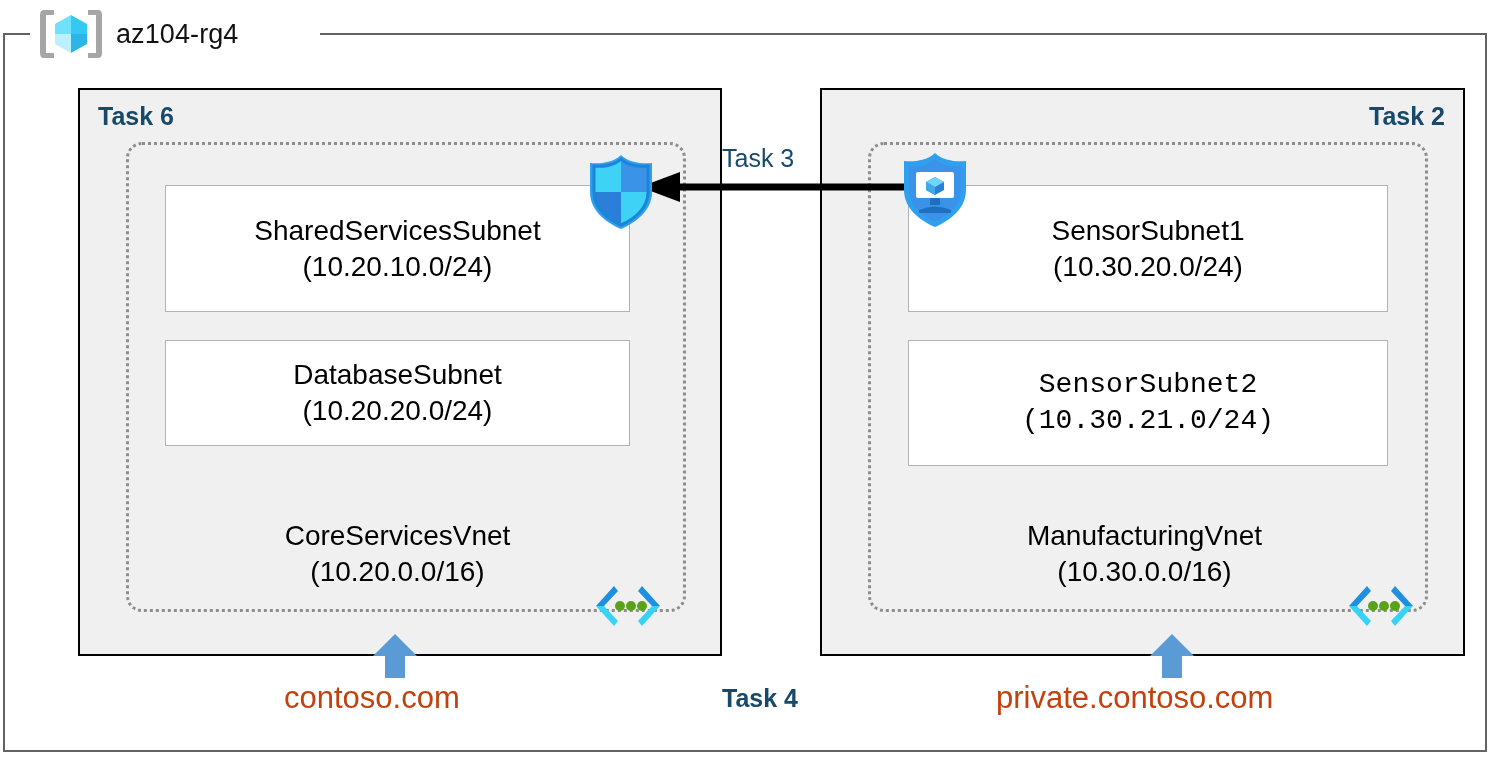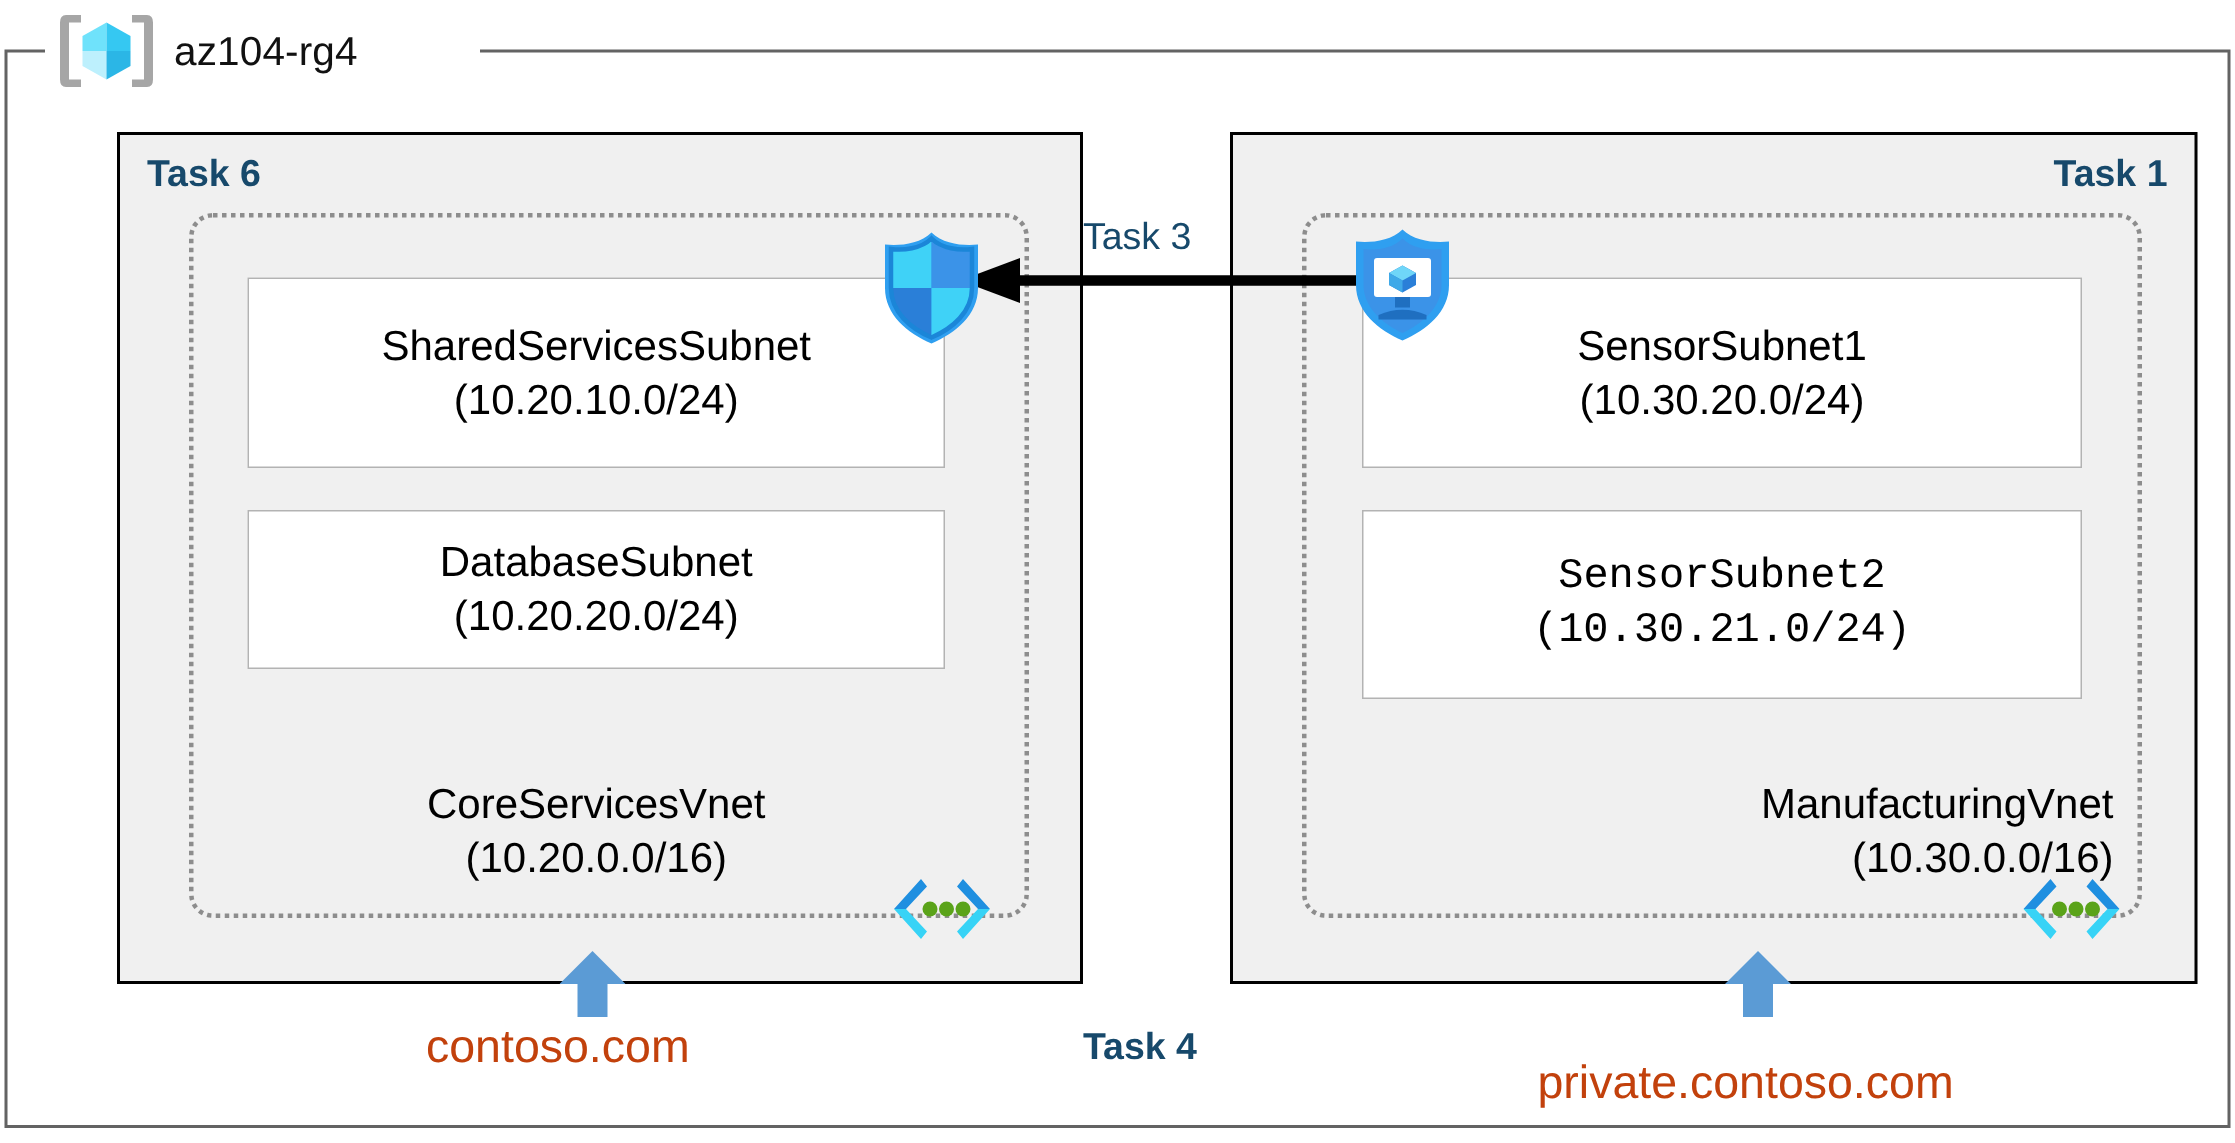--- a/index.html
+++ b/index.html
@@ -118,21 +118,21 @@
   
   .vnet-caption {
     position: absolute;
     text-align: center;
     line-height: 1.28;
     white-space: nowrap;
   }
   .vnet-caption .v-name { font-size: 28px; }
   .vnet-caption .v-cidr { font-size: 28px; }
   #caption-core { left: 190px; top: 518px; width: 415px; }
-  #caption-manu { left: 994px; top: 518px; width: 415px; text-align: right; }
+  #caption-manu { left: 937px; top: 518px; width: 415px; }
 
   
   .vnet-icon { position: absolute; width: 66px; height: 46px; }
   #vnet-icon-core { left: 595px; top: 583px; }
   #vnet-icon-manu { left: 1348px; top: 583px; }
 
   
   .shield-icon { position: absolute; width: 76px; height: 80px; }
   #icon-firewall { left: 583px; top: 152px; }
   #icon-nsg-vm   { left: 897px; top: 150px; }
@@ -160,21 +160,21 @@
   #dns-arrow-left  { left: 373px;  top: 634px; }
   #dns-arrow-right { left: 1150px; top: 634px; }
 
   .dns-label {
     position: absolute;
     font-size: 31px;
     color: #c2410c;
     white-space: nowrap;
   }
   #dns-label-left  { left: 284px; top: 680px; }
-  #dns-label-right { left: 1025px; top: 680px; margin-top: 24px; }
+  #dns-label-right { left: 996px; top: 680px; }
 
   #label-task4 {
     position: absolute;
     left: 722px;
     top: 684px;
     font-size: 25px;
     font-weight: bold;
     color: #17496b;
     white-space: nowrap;
   }
@@ -206,21 +206,21 @@
     </span>
     <span class="rg-title-text">az104-rg4</span>
   </div>
 
   <div class="task-panel" id="panel-task1">
     <div class="task-label" id="label-task1">Task 6</div>
     <div class="vnet-box" id="vnet-core"></div>
   </div>
 
   <div class="task-panel" id="panel-task2">
-    <div class="task-label" id="label-task2">Task 1</div>
+    <div class="task-label" id="label-task2">Task 2</div>
     <div class="vnet-box" id="vnet-manu"></div>
   </div>
 
   <div class="subnet-box" id="subnet-shared">
     <div class="subnet-name">SharedServicesSubnet</div>
     <div class="subnet-cidr">(10.20.10.0/24)</div>
   </div>
 
   <div class="subnet-box" id="subnet-database">
     <div class="subnet-name">DatabaseSubnet</div>

